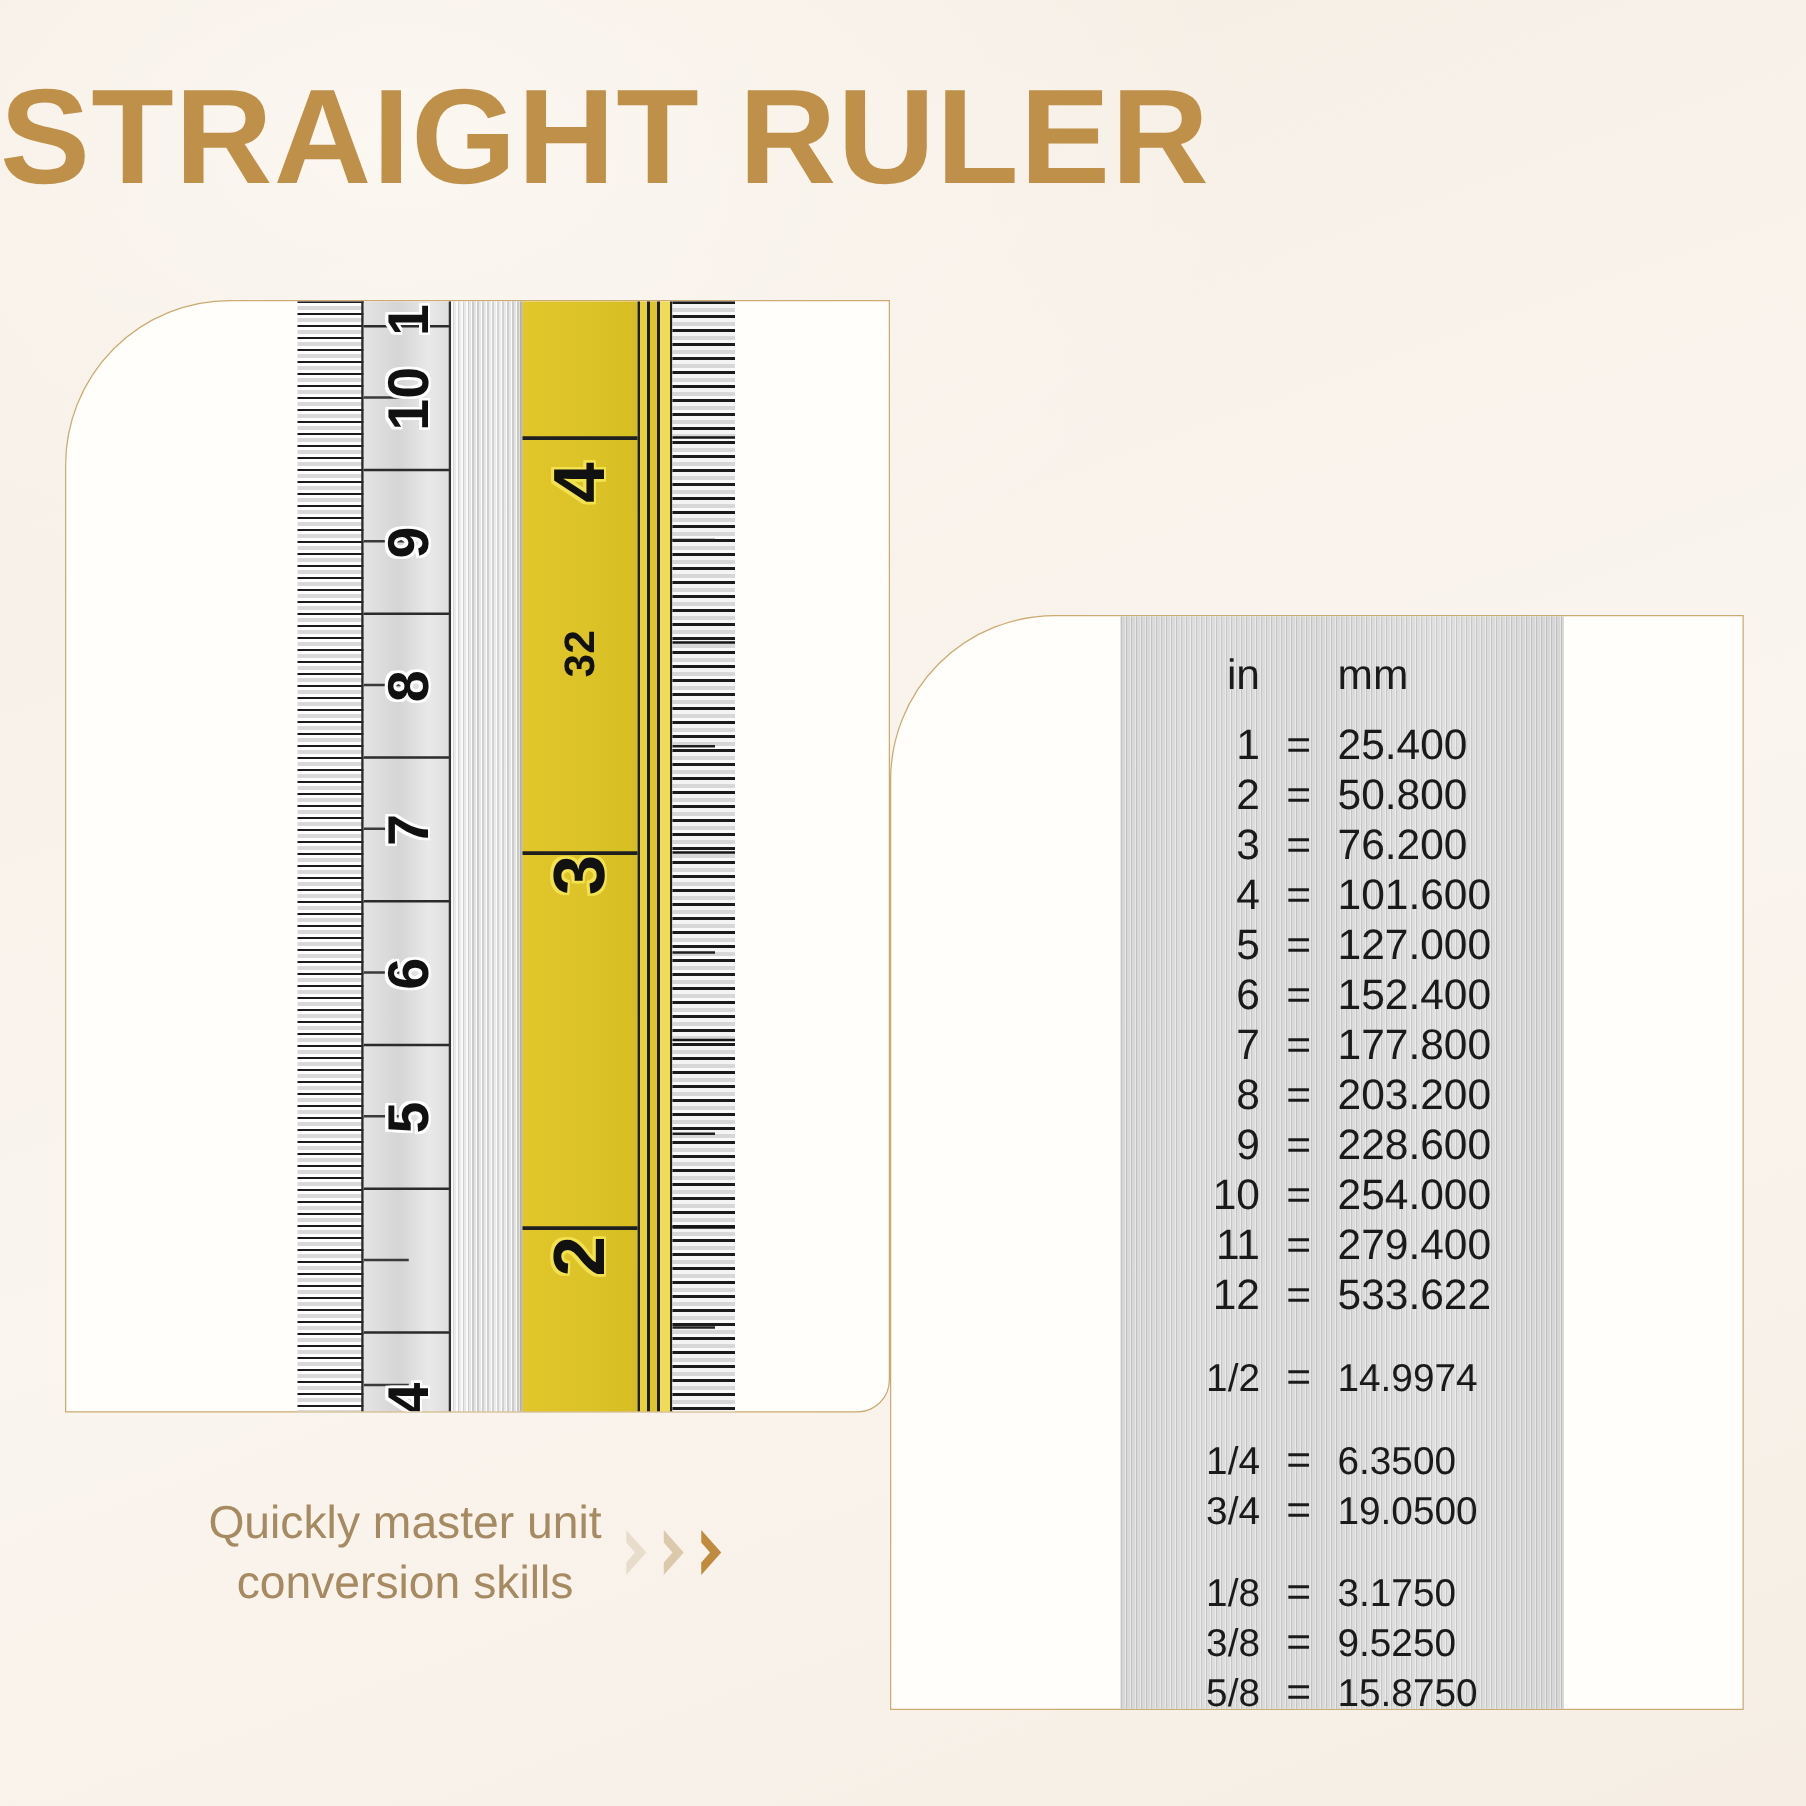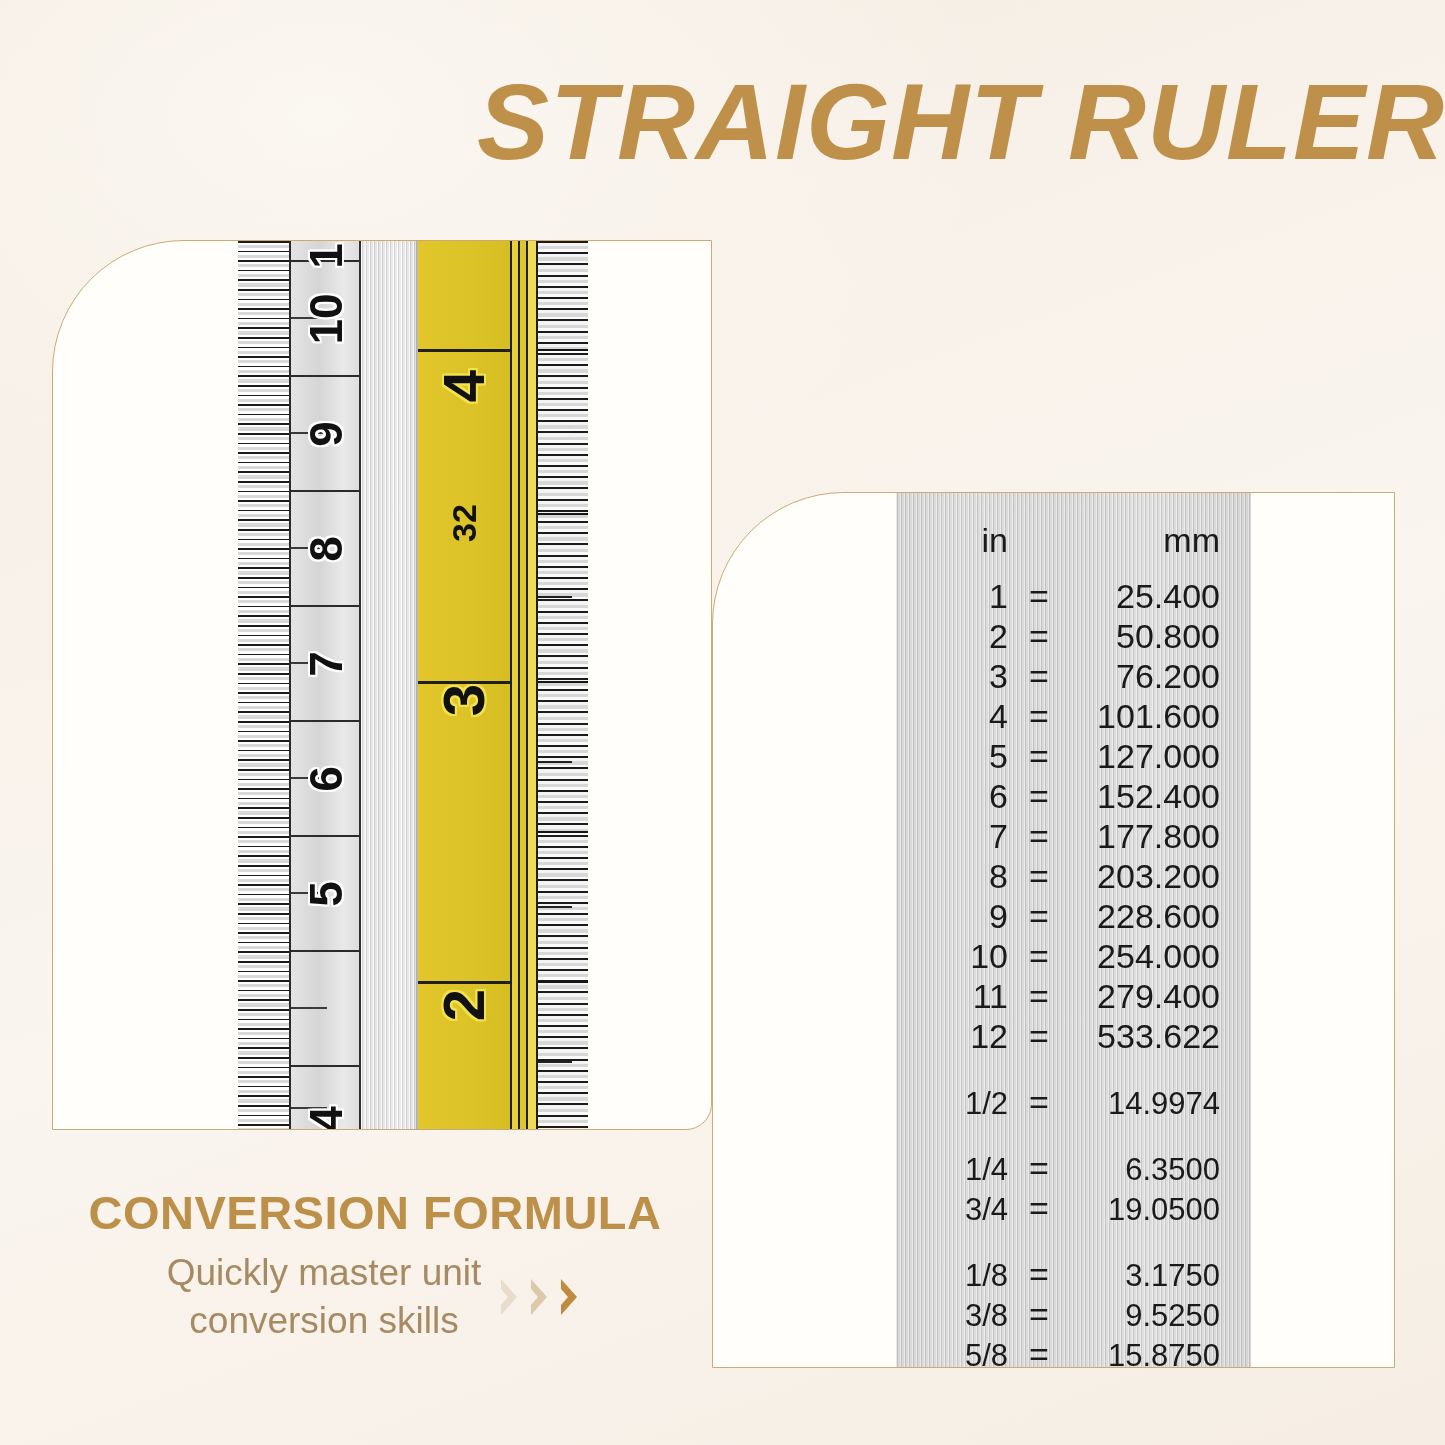--- a/index.html
+++ b/index.html
@@ -11,24 +11,24 @@
   }
   #stage{
     position:absolute;inset:0;
     background:
       radial-gradient(ellipse 1100px 700px at 22% 8%, #fbf7f1 0%, rgba(251,247,241,0) 62%),
       linear-gradient(160deg,#f4ece1 0%, #f7f1e9 28%, #faf5ef 55%, #f6eee4 100%);
   }
 
   
   .title{
-    position:absolute;left:0;right:0;top:68px;
-    text-align:right;
+    position:absolute;left:0;right:0;top:55px;
+    text-align:left;
     font-size:108px;line-height:1;
-    font-weight:bold;font-style:italic;
+    font-weight:bold;
     color:#bf9049;
     letter-spacing:1px;
     white-space:nowrap;
   }
 
   
   .card{
     position:absolute;
     background:#fffefb;
     border:1.5px solid #cbab72;
@@ -157,21 +157,21 @@
   }
   #table{
     position:absolute;left:0;right:0;top:30px;
     color:#1a1a1a;
     font-size:34px;
     line-height:1;
   }
   .trow{display:flex;align-items:baseline;height:40px;}
   .c-in{width:112px;text-align:right;padding-right:0;}
   .c-eq{width:62px;text-align:center;}
-  .c-mm{width:150px;text-align:right;}
+  .c-mm{width:150px;text-align:left;}
   .head .c-in,.head .c-mm{font-size:34px;}
   .head{height:56px;}
   .head .c-eq{visibility:hidden;}
   .spacer{height:26px;}
   .frac .c-in{font-size:31px;}
   .frac .c-mm{font-size:31px;}
 
   
   .head-block{position:absolute;}
   .h-title{
@@ -378,21 +378,20 @@
           </div>
 
       </div>
     </div>
   </div>
 
   <div class="head-block" id="dual">
   </div>
 
   <div class="head-block" id="conv">
-    <div class="h-title">CONVERSION FORMULA</div>
     <div class="sub-row">
       <span class="txt">
         <span class="h-sub">Quickly master unit</span>
         <span class="h-sub">conversion skills</span>
       </span>
       <span class="chevgroup">
         <svg class="chev" viewBox="0 0 26 40">
             <path d="M4 2 L20 20 L4 38 L4 28 L11 20 L4 12 Z" fill="#e8ddcd"></path>
           </svg>
         <svg class="chev" viewBox="0 0 26 40">

